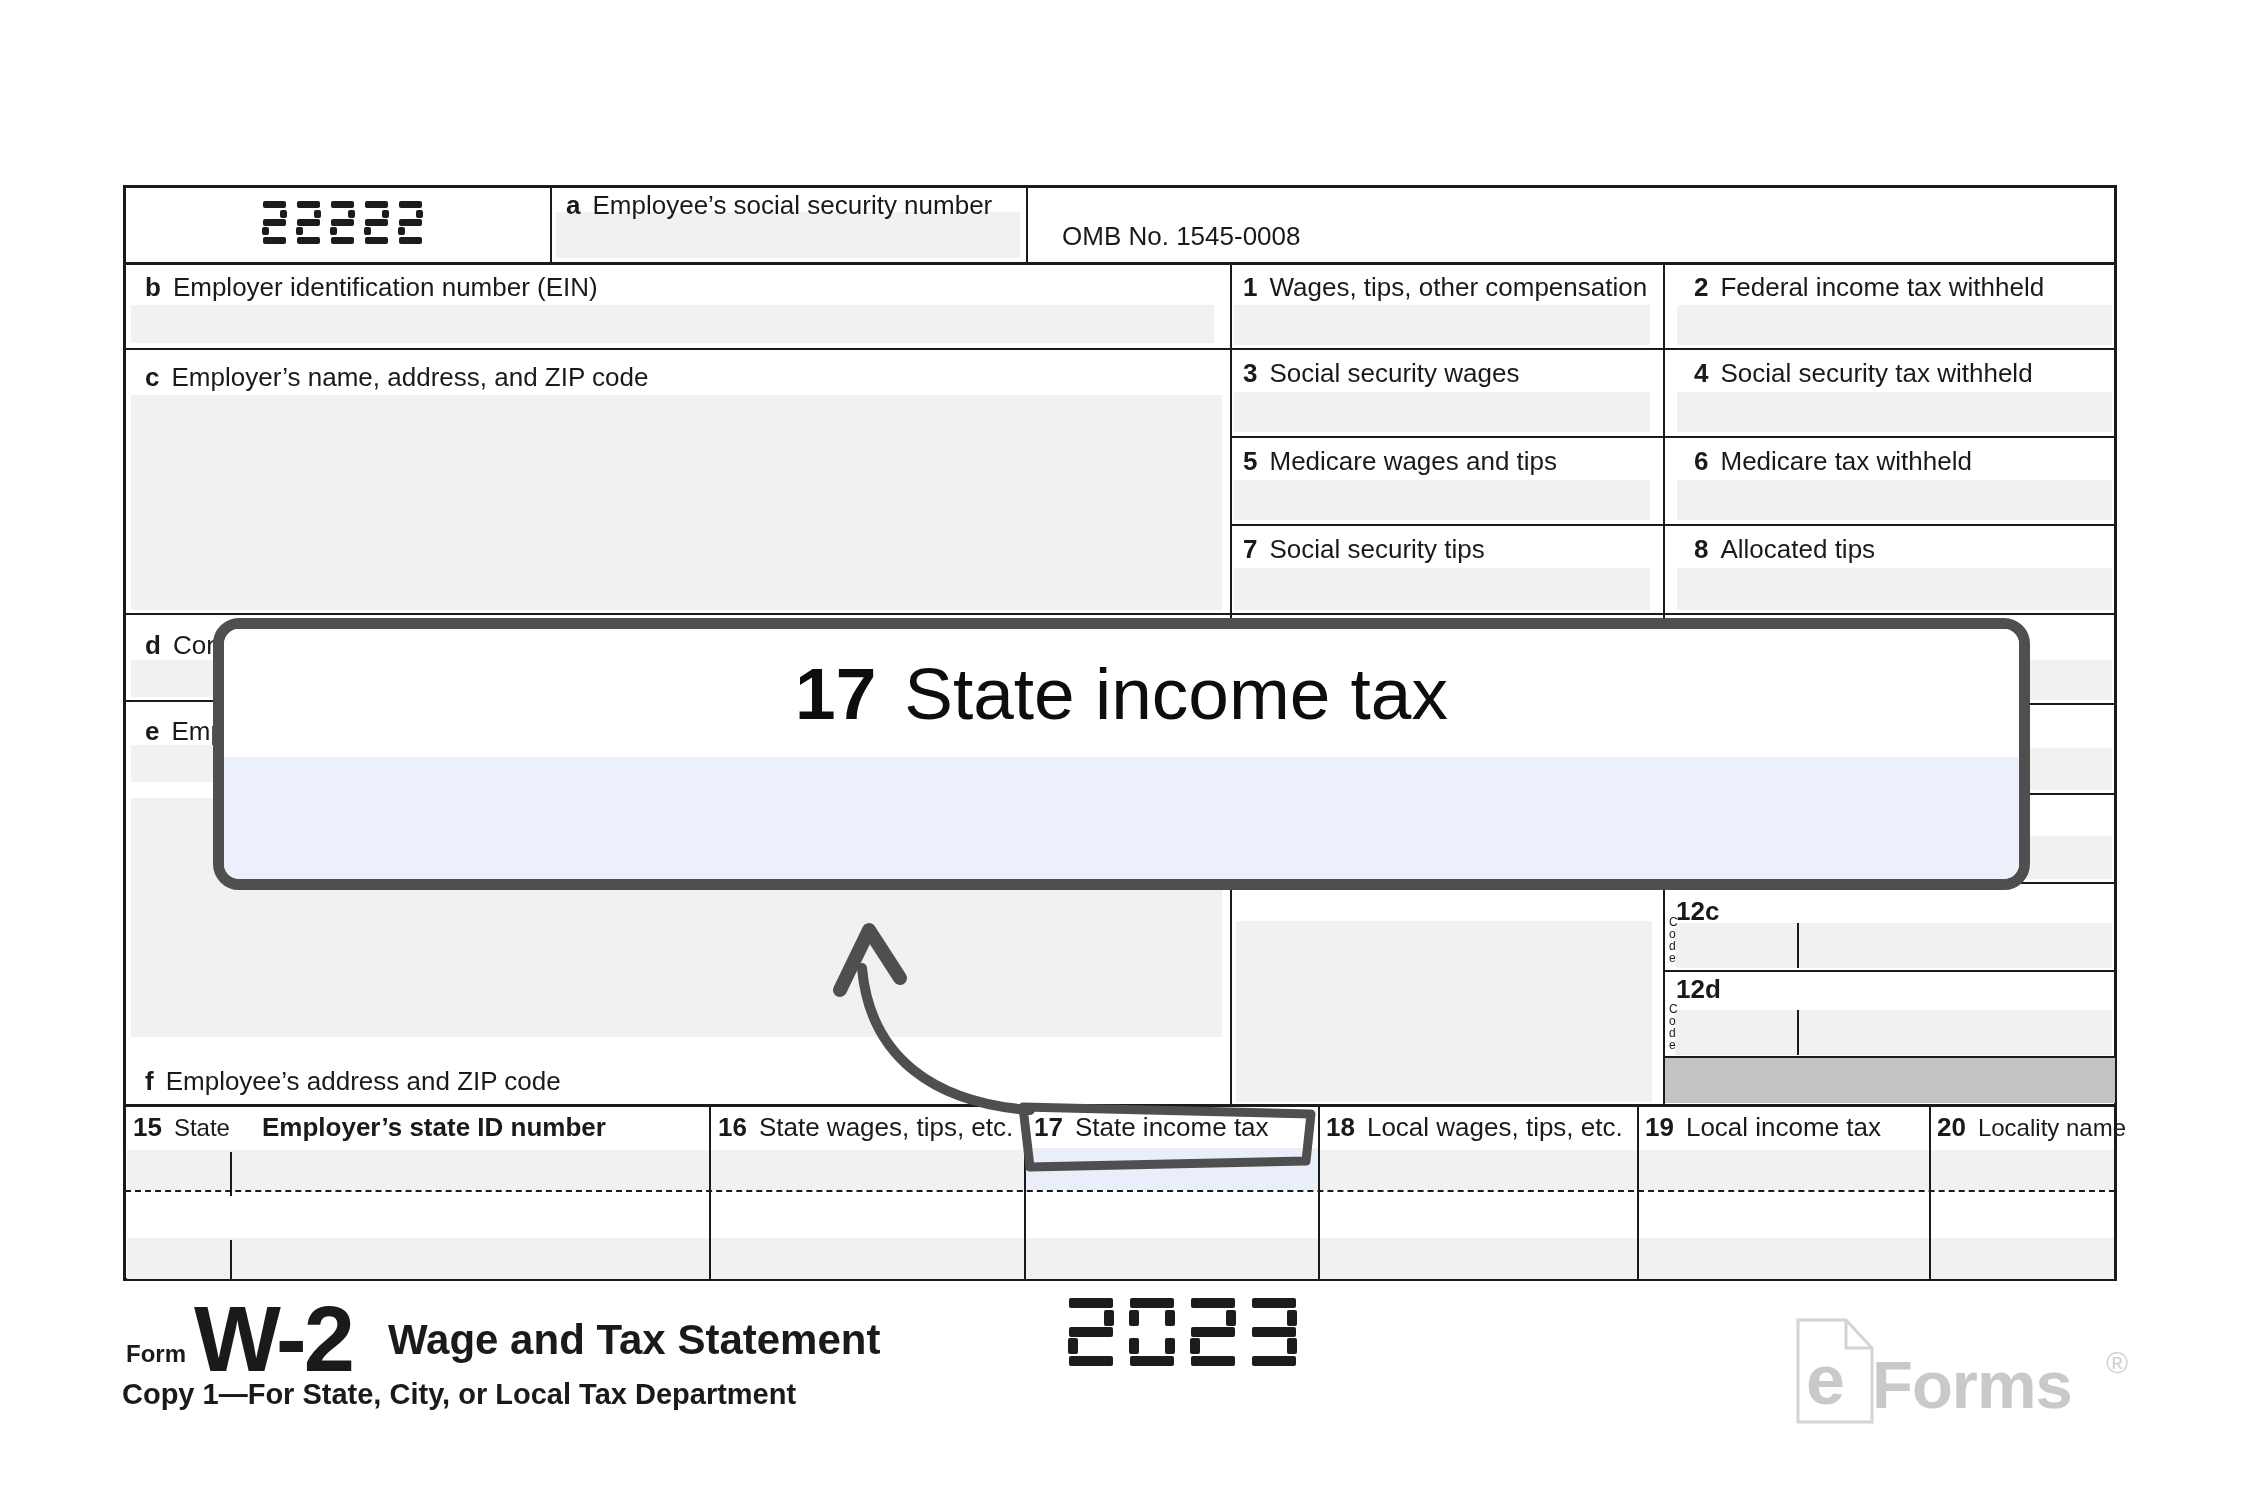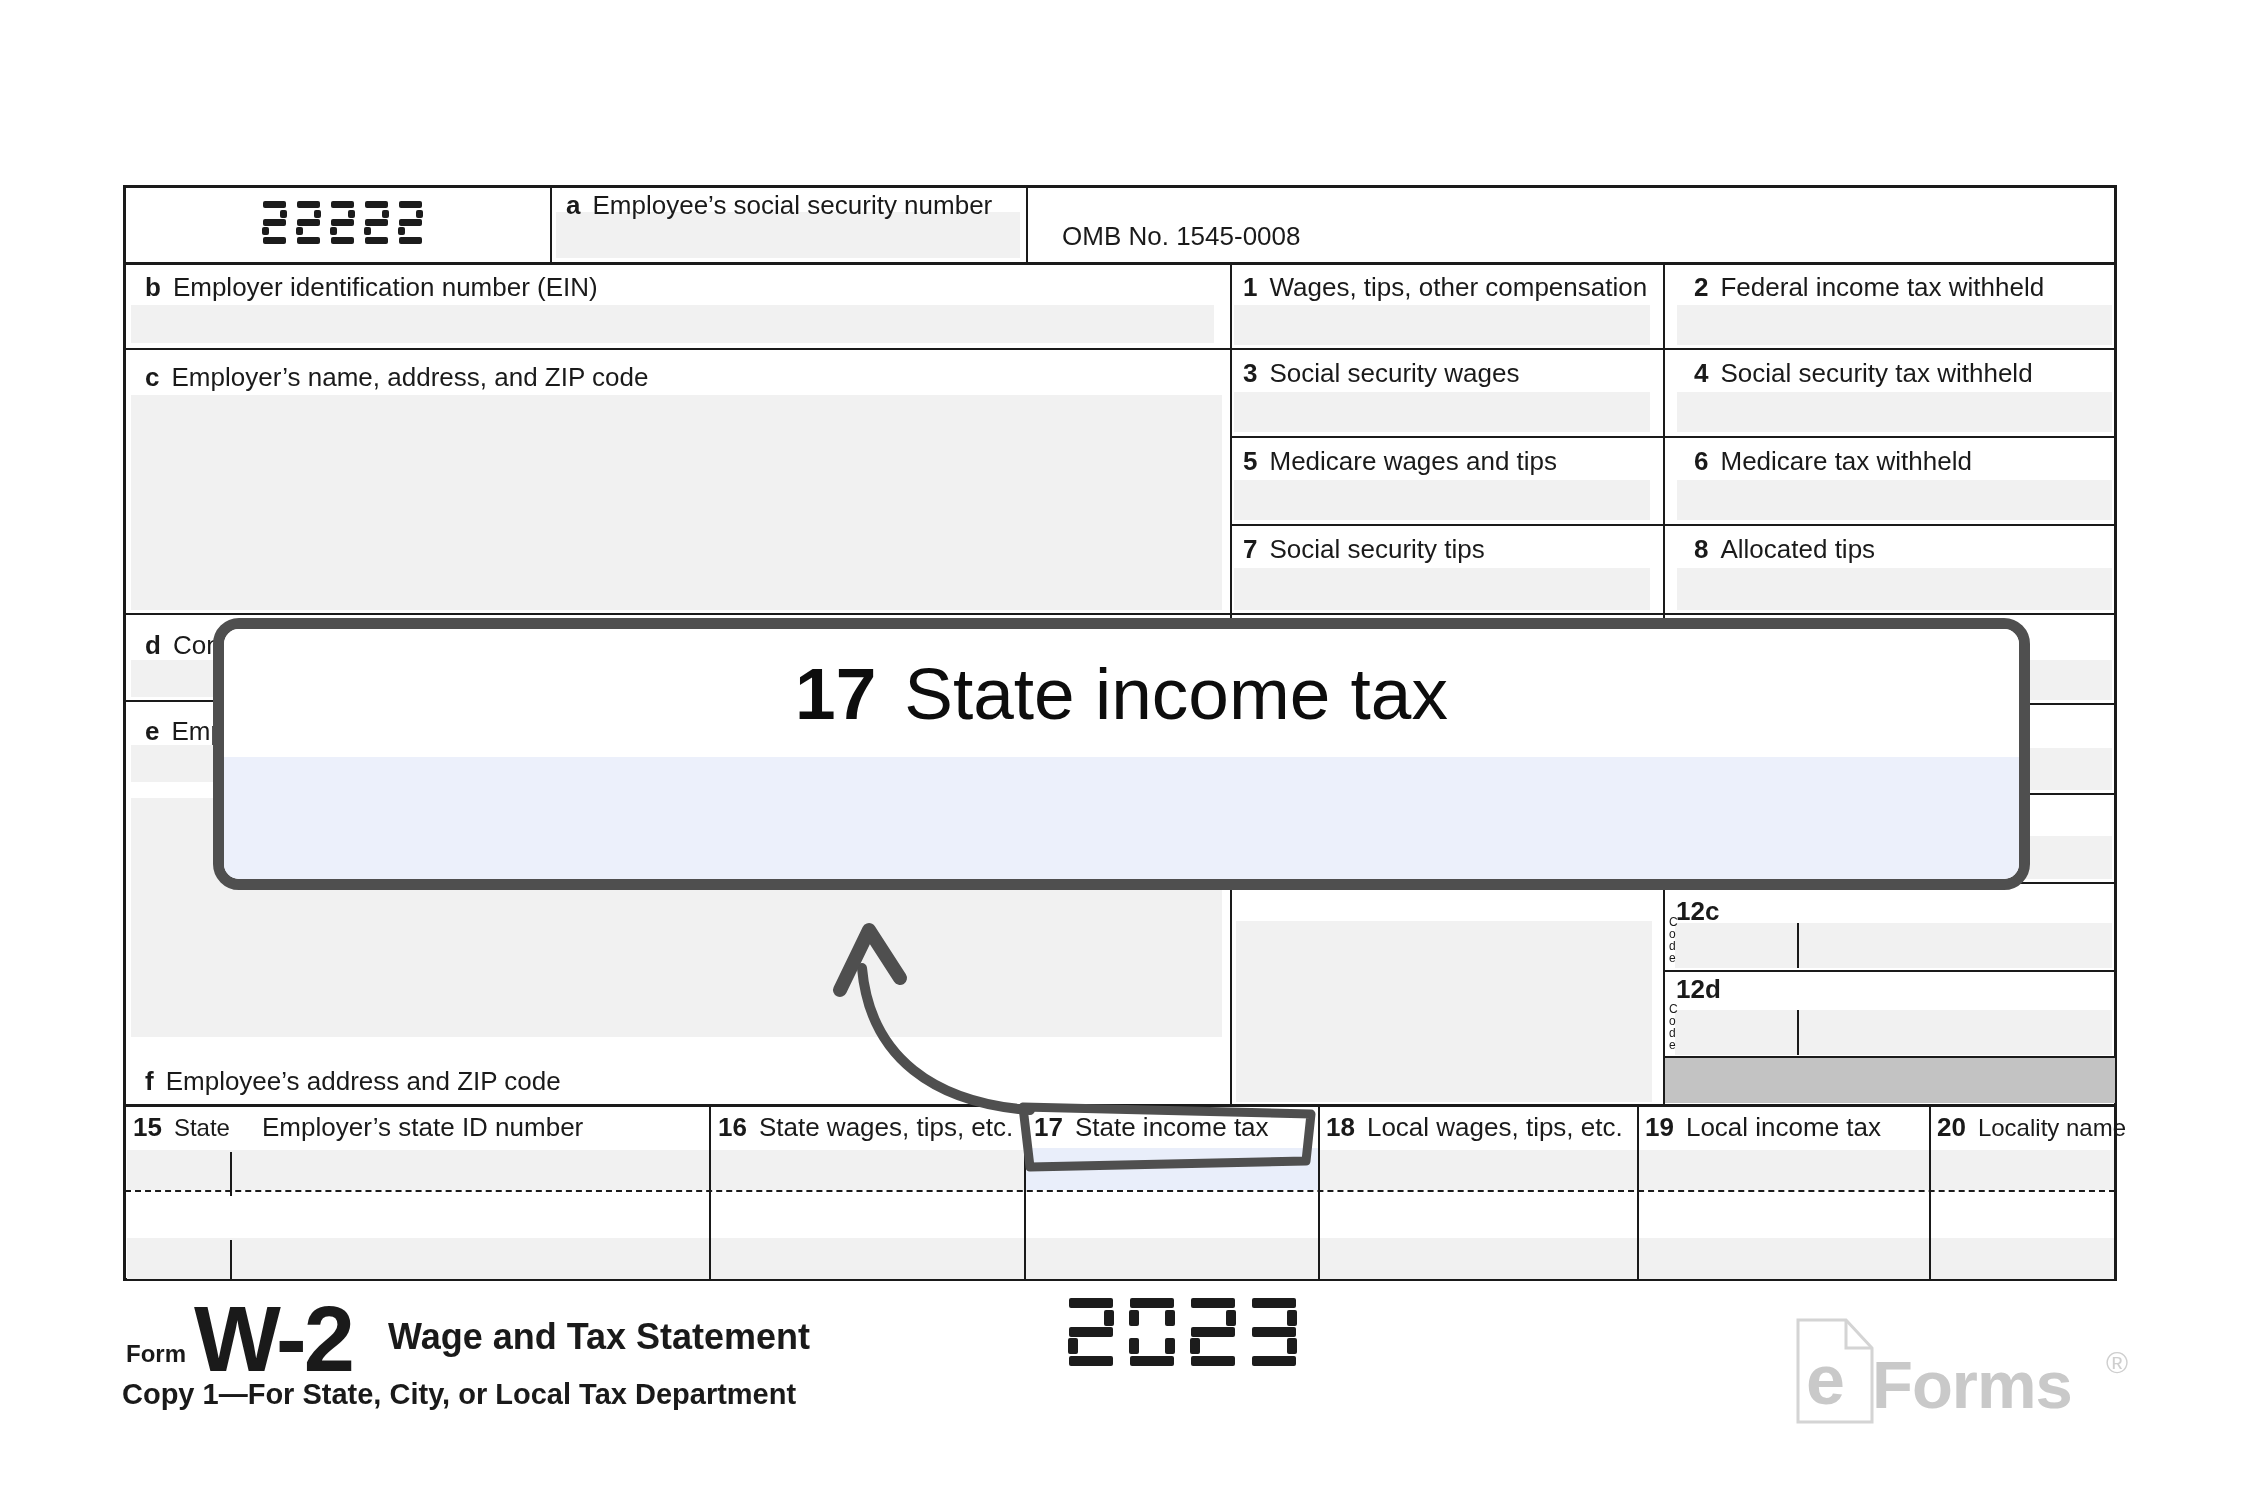--- a/index.html
+++ b/index.html
@@ -25,21 +25,21 @@
            background:#ffffff;z-index:30;overflow:hidden;}
   .callout-top{position:absolute;left:0;top:0;width:100%;height:128px;background:#ffffff;
                display:flex;align-items:center;justify-content:center;gap:28px;
                font-size:73px;color:#0d0d0d;}
   .callout-top b{font-weight:bold;}
   .callout-bottom{position:absolute;left:0;top:128px;width:100%;height:122px;background:#ecf0fb;}
   .overlay-svg{position:absolute;left:0;top:0;z-index:40;pointer-events:none;}
   
   .f-form{position:absolute;left:126px;top:1340px;font-size:24px;font-weight:bold;}
   .f-w2{position:absolute;left:194px;top:1287px;font-size:92px;font-weight:900;letter-spacing:-3px;}
-  .f-title{position:absolute;left:388px;top:1316px;font-size:36px;font-weight:bold;}
+  .f-title{position:absolute;left:388px;top:1316px;font-size:42px;font-weight:bold;}
   .f-copy{position:absolute;left:122px;top:1378px;font-size:29px;font-weight:bold;}
   .seg{position:absolute;display:inline-flex;}
   
   .logo-e{position:absolute;left:1806px;top:1340px;font-size:70px;font-weight:900;color:#c9c9c9;}
   .logo-forms{position:absolute;left:1872px;top:1346px;font-size:67px;font-weight:800;
               color:#c9c9c9;letter-spacing:-1px;}
   .logo-reg{position:absolute;left:2106px;top:1346px;font-size:30px;color:#cfcfcf;}
   .lavcell{position:absolute;background:#e9eefa;}
 </style>
 </head>
@@ -213,21 +213,21 @@
   <div class="codev" style="left:1669px;top:916px;">Code</div>
   <div class="lbl" style="left:1676px;top:974px;">
     <b>12d</b>
   </div>
   <div class="codev" style="left:1669px;top:1003px;">Code</div>
 
   <div class="lbl" style="left:133px;top:1112px;">
     <b>15</b>
     <span class="sm">State</span>
   </div>
-  <div class="lbl" style="left:262px;top:1112px;">
+  <div class="lbl" style="left:262px;top:1112px;font-weight:bold;">
     <span>Employer’s state ID number</span>
   </div>
   <div class="lbl" style="left:718px;top:1112px;">
     <b>16</b>
       <span>State wages, tips, etc.</span>
   </div>
   <div class="lbl" style="left:1034px;top:1112px;">
     <b>17</b>
       <span>State income tax</span>
   </div>

